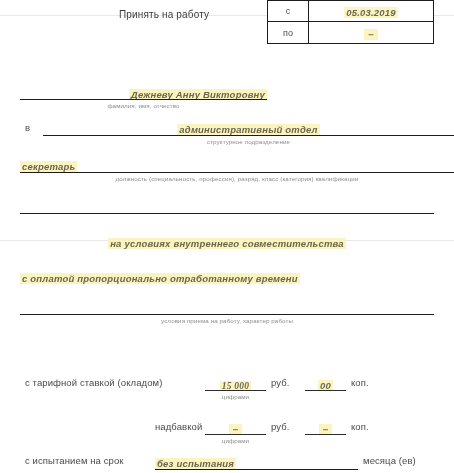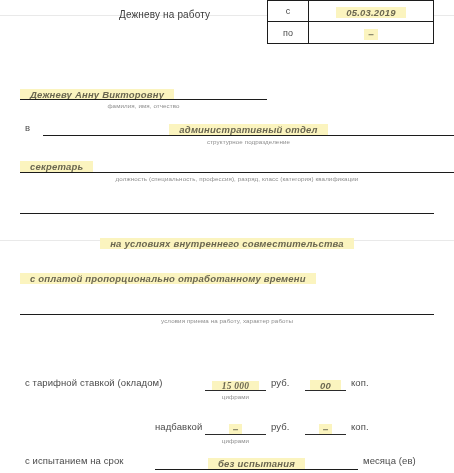--- a/index.html
+++ b/index.html
@@ -42,21 +42,21 @@
   }
 
   
   .filled {
     font-size: 9.5px;
     font-style: italic;
     font-weight: bold;
     color: #6a6650;
     white-space: nowrap;
     background: #fbf4bf;
-    padding: 0 10px;
+    padding: 0 2px;
     letter-spacing: 0.2px;
   }
   .filled-dash {
     font-size: 10px;
     font-style: italic;
     font-weight: bold;
     color: #8f8c70;
     background: #fbf4bf;
     padding: 0 4px;
   }
@@ -91,21 +91,21 @@
   .cell-label {
     font-size: 9px;
     color: #4a4a4a;
   }
 </style>
 </head>
 <body>
 
 <div class="abs rule-faint" style="left:0px; top:15px; width:454px;"></div>
 
-<div class="abs printed-bold" style="left:119px; top:9px;">Дежневу на работу</div>
+<div class="abs printed-bold" style="left:119px; top:9px;">Принять на работу</div>
 
 <table class="tbl" style="left:267px; top:0px; width:167px;">
   <tbody>
       <tr>
     <td class="cell-label" style="width:40px; height:20px;">с</td>
     <td style="height:20px;">
       <span class="filled">05.03.2019</span>
     </td>
   </tr>
   <tr>
@@ -115,21 +115,21 @@
     </td>
   </tr>
 </tbody>
   </table>
 
 <table class="tbl" style="left:267px; top:61px; width:167px;">
   <tbody>
 </tbody>
   </table>
 
-<div class="abs" style="left:20px; top:84px; width:247px; text-align:left;">
+<div class="abs" style="left:20px; top:84px; width:247px; text-align:right;">
   <span class="filled">Дежневу Анну Викторовну</span>
 </div>
 <div class="abs rule" style="left:20px; top:99px; width:247px;"></div>
 <div class="abs caption" style="left:20px; top:102px; width:247px;">фамилия, имя, отчество</div>
 
 <div class="abs printed" style="left:25px; top:122px;">в</div>
 <div class="abs" style="left:43px; top:119px; width:411px; text-align:center;">
   <span class="filled">административный отдел</span>
 </div>
 <div class="abs rule" style="left:43px; top:135px; width:411px;"></div>
@@ -179,17 +179,17 @@
 <div class="abs caption" style="left:205px; top:437px; width:61px;">цифрами</div>
 <div class="abs printed" style="left:271px; top:421px;">руб.</div>
 
 <div class="abs" style="left:305px; top:419px; width:41px; text-align:center;">
   <span class="filled-dash">–</span>
 </div>
 <div class="abs rule-thin" style="left:305px; top:434px; width:41px;"></div>
 <div class="abs printed" style="left:351px; top:421px;">коп.</div>
 
 <div class="abs printed" style="left:25px; top:455px;">с испытанием на срок</div>
-<div class="abs" style="left:155px; top:453px; width:203px; text-align:center;">
+<div class="abs" style="left:155px; top:453px; width:203px; text-align:left;">
   <span class="filled">без испытания</span>
 </div>
 <div class="abs rule" style="left:155px; top:469px; width:203px;"></div>
 <div class="abs printed" style="left:363px; top:455px;">месяца (ев)</div>
 
 </body></html>

